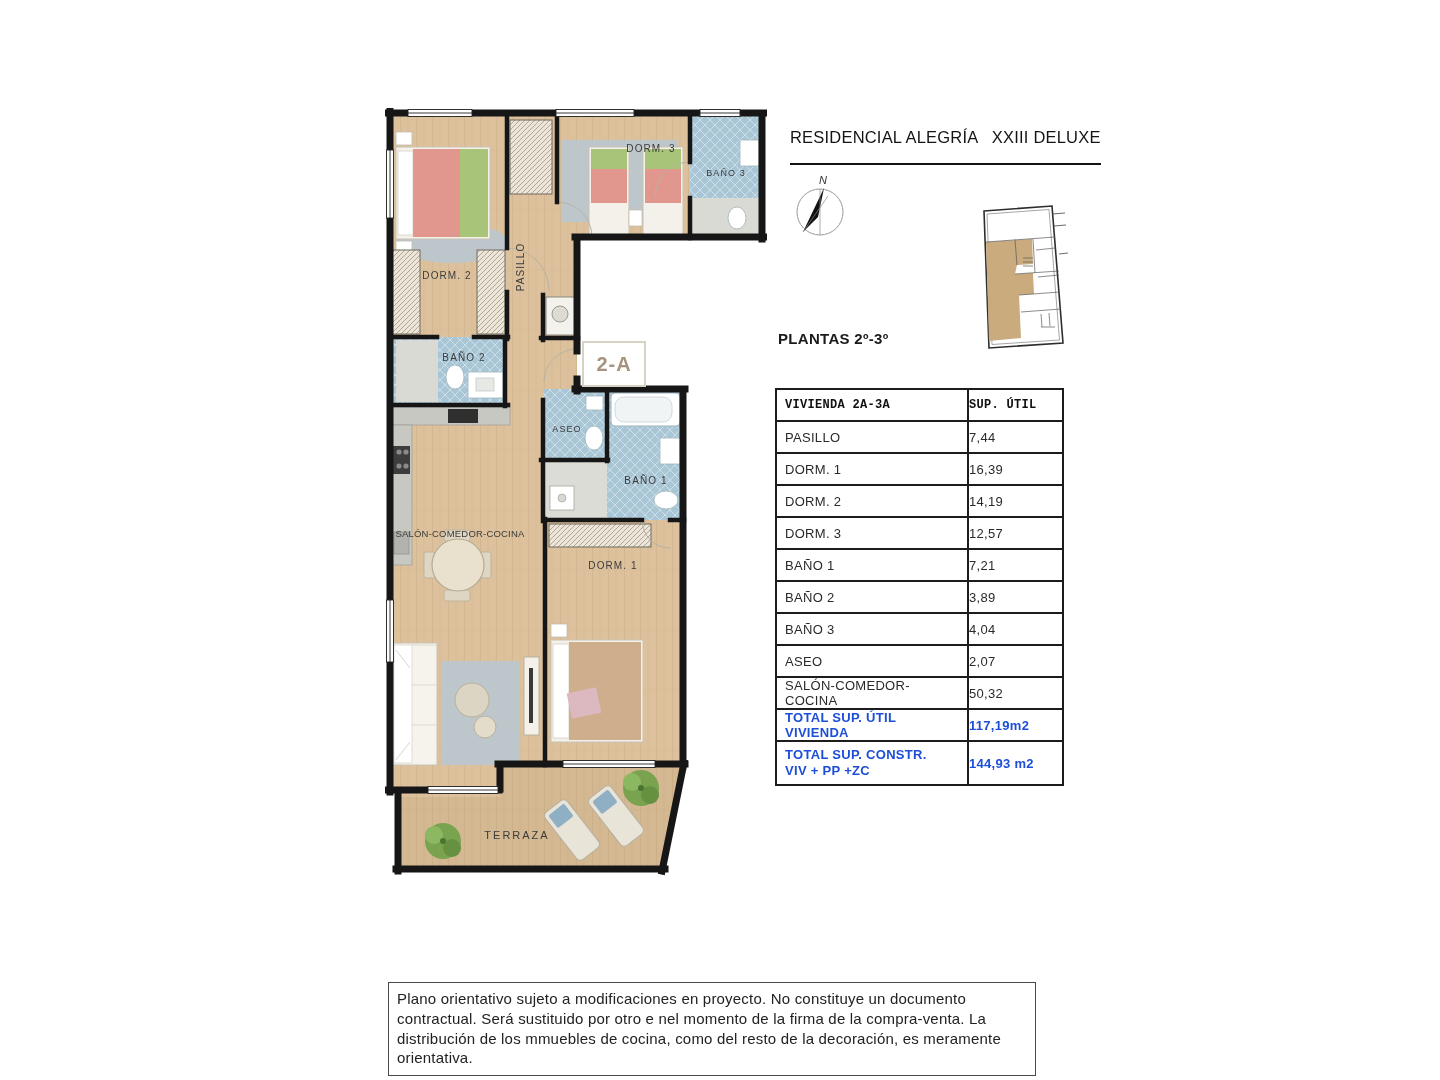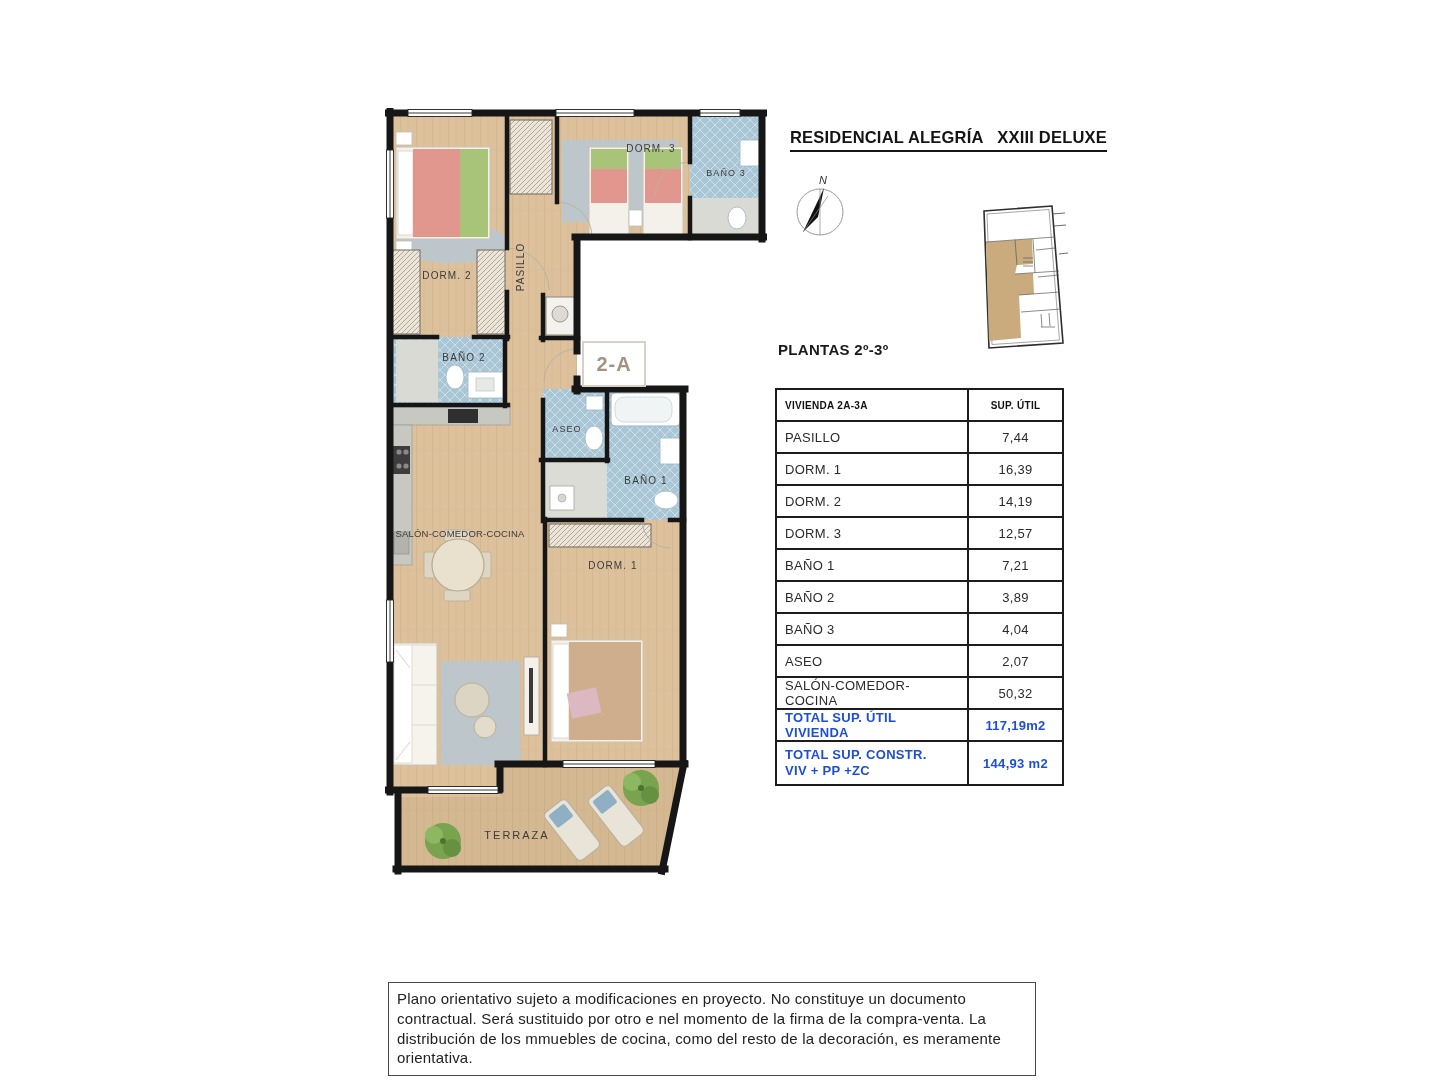--- a/index.html
+++ b/index.html
@@ -3,42 +3,42 @@
 <meta charset="utf-8">
 <style>
   * { margin:0; padding:0; box-sizing:border-box; }
   html,body { width:1440px; height:1080px; background:#ffffff; overflow:hidden;
               font-family:"Liberation Sans", sans-serif; }
   .page { position:relative; width:1440px; height:1080px; background:#fff; }
 
   
   .sheet-title {
     position:absolute; left:790px; top:128px;
-    font-size:16.5px; font-weight:bold; color:#141414;
+    font-size:16.5px; font-weight:normal; color:#141414;
     letter-spacing:.2px; white-space:pre;
-    border-bottom:2.5px solid #141414; padding-bottom:3px;
+    border-bottom:2.5px solid #141414; padding-bottom:16px;
   }
   .plantas-label {
-    position:absolute; left:778px; top:341px;
+    position:absolute; left:778px; top:330px;
     font-size:15px; font-weight:bold; color:#1a1a1a; letter-spacing:.3px;
   }
 
   
   .area-table {
     position:absolute; left:775px; top:388px;
     border-collapse:collapse; table-layout:fixed;
   }
   .area-table td {
     border:2px solid #1c1c1c; color:#2a2a2a;
     font-size:13px; letter-spacing:.3px; vertical-align:middle;
   }
   .area-table td.c-name { width:192px; padding:0 6px 0 8px; }
-  .area-table td.c-val  { width:95px;  text-align:center; }
+  .area-table td.c-val  { width:95px;  }
   .area-table tr       { height:32px; }
-  .area-table tr.hdr td { font-weight:bold; font-size:10px; color:#111; }
+  .area-table tr.hdr td { font-weight:bold; font-size:12px; color:#111;font-family:Liberation Mono, monospace; }
   .area-table tr.total td { font-weight:bold; color:#1d4ed8; }
   .area-table tr.total2 { height:44px; }
   .area-table tr.total2 td.c-name { line-height:1.25; }
 
   
   .disclaimer {
     position:absolute; left:388px; top:982px; width:648px;
     border:1.5px solid #4a4a4a; padding:6px 8px 7px 8px;
     font-size:15px; line-height:1.32; color:#222; letter-spacing:.2px;
   }

